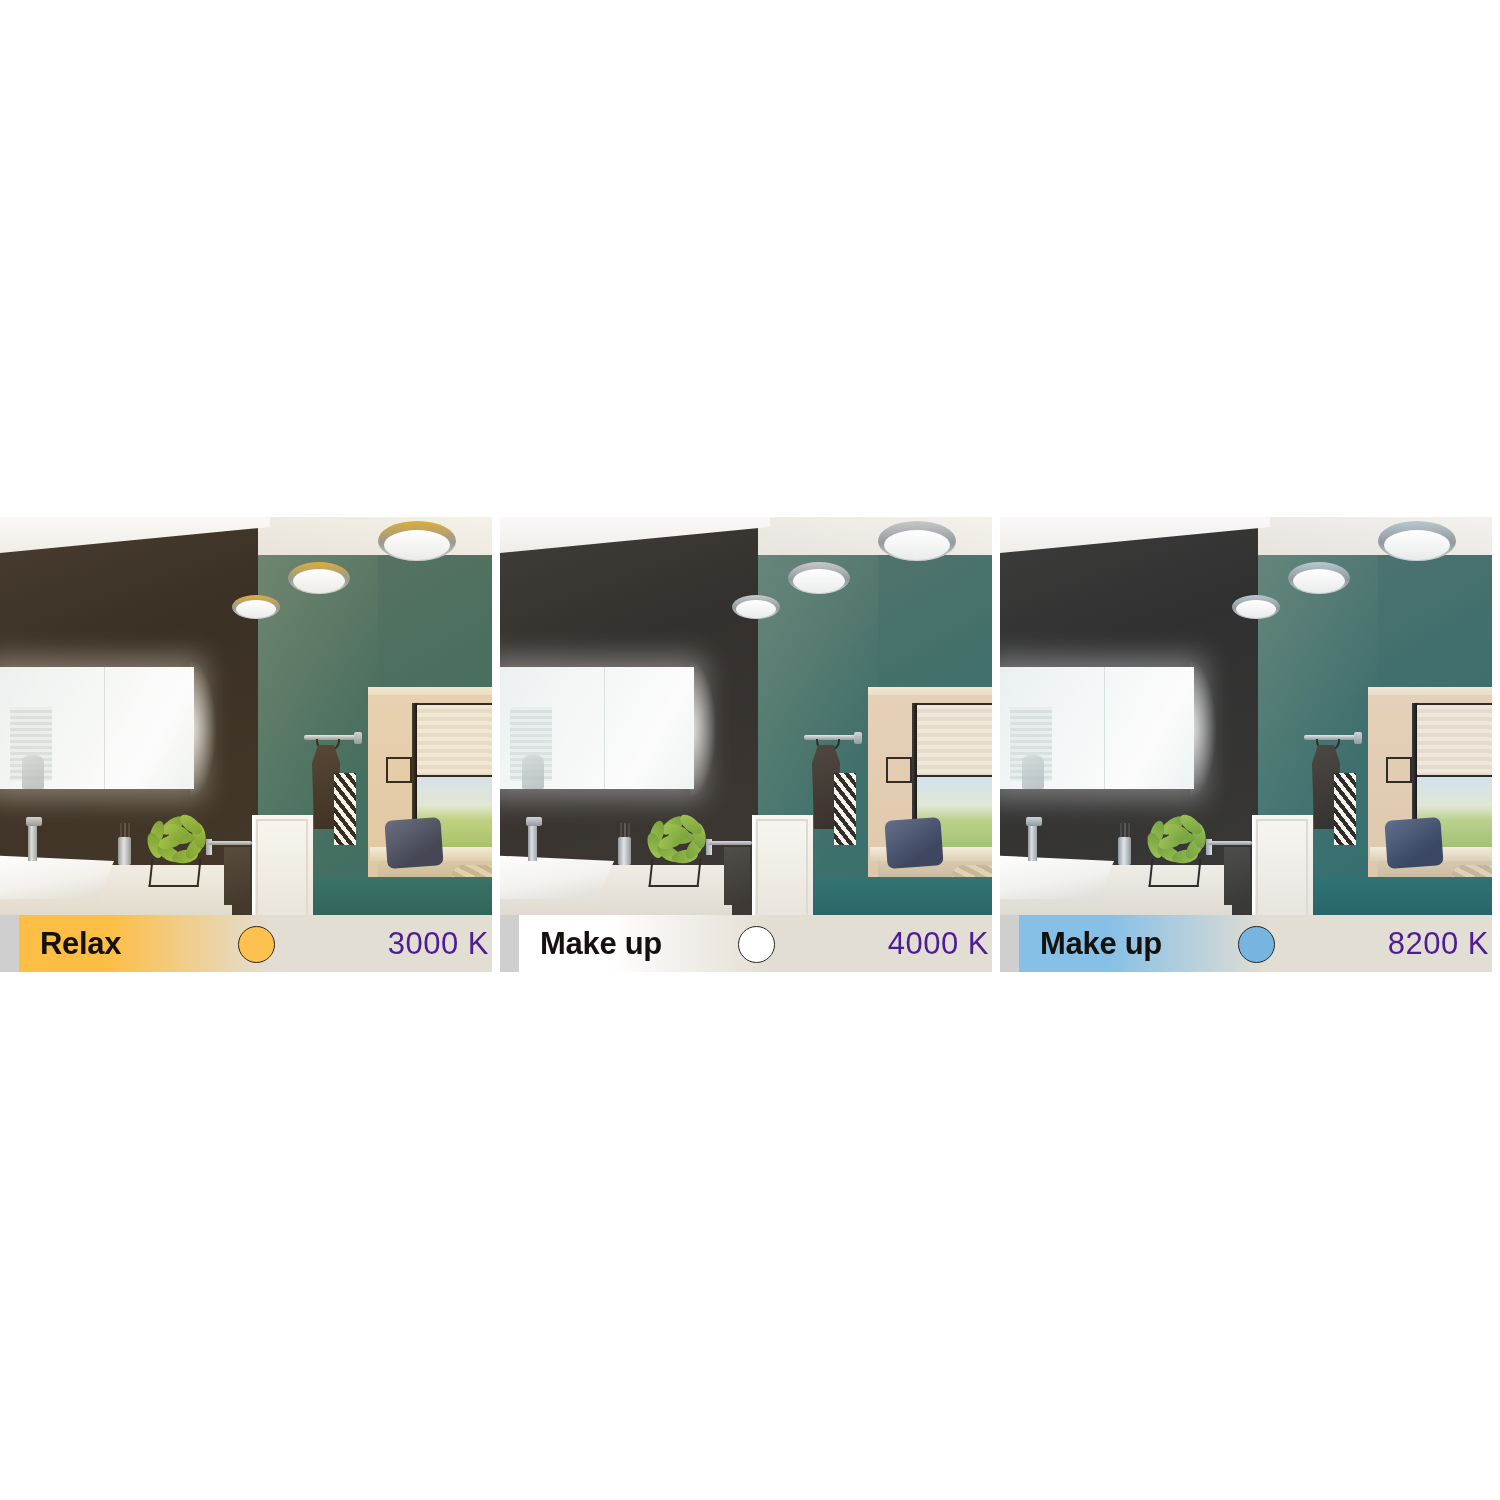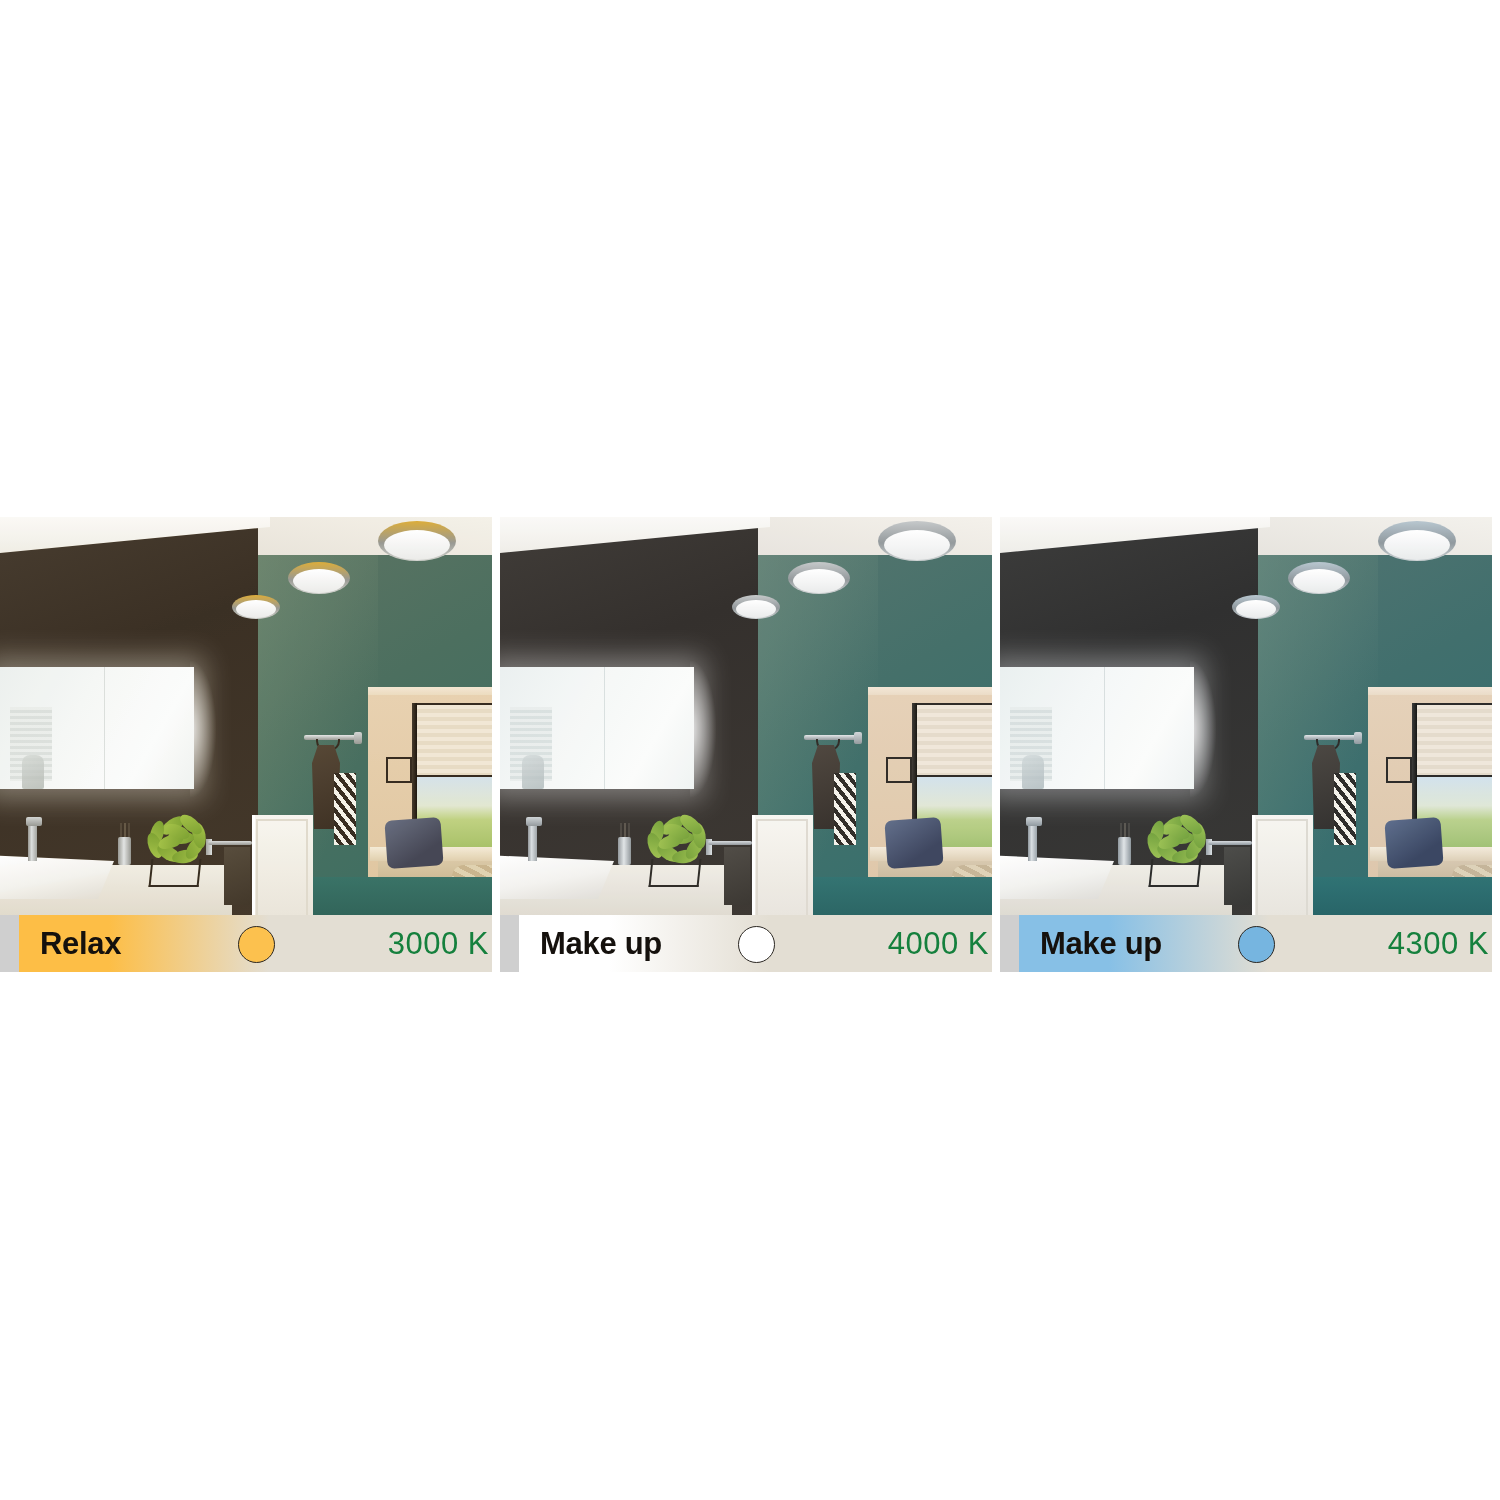--- a/index.html
+++ b/index.html
@@ -257,21 +257,21 @@
     letter-spacing:-.3px;
     white-space:nowrap;
   }
   .swatch{
     position:absolute;z-index:2;left:219px;top:11px;
     width:35px;height:35px;border-radius:50%;
     border:1.6px solid #2b2722;
   }
   .kelvin{
     position:absolute;z-index:2;right:22px;top:50%;transform:translateY(-50%);
-    font-size:31px;color:#15803d;letter-spacing:.5px;white-space:nowrap;
+    font-size:31px;color:#4c1d95;letter-spacing:.5px;white-space:nowrap;
   }
 </style>
 </head>
 <body>
 
 <div id="root">
   <div class="panel">
 
   <div class="scene">
     <div class="ceiling"></div>
@@ -530,16 +530,16 @@
     <div class="rail-post"></div>
     <div class="rail"></div>
     <div class="dark-towel"></div>
 
     <div style="position:absolute;inset:0;background:rgba(150,200,240,0.16);mix-blend-mode:soft-light;"></div>
   </div>
     <div class="bar" style="background:#e3ded3">
       <div class="bar-grad" style="background:linear-gradient(90deg,#87c0e6 0%,#87c0e6 36%,#e3ded3 100%)"></div>
       <div class="bar-label">Make up</div>
       <div class="swatch" style="background:#76b5e0"></div>
-      <div class="kelvin">4300 K</div>
+      <div class="kelvin">8200 K</div>
     </div>
   </div>
 </div>
 
 </body></html>

